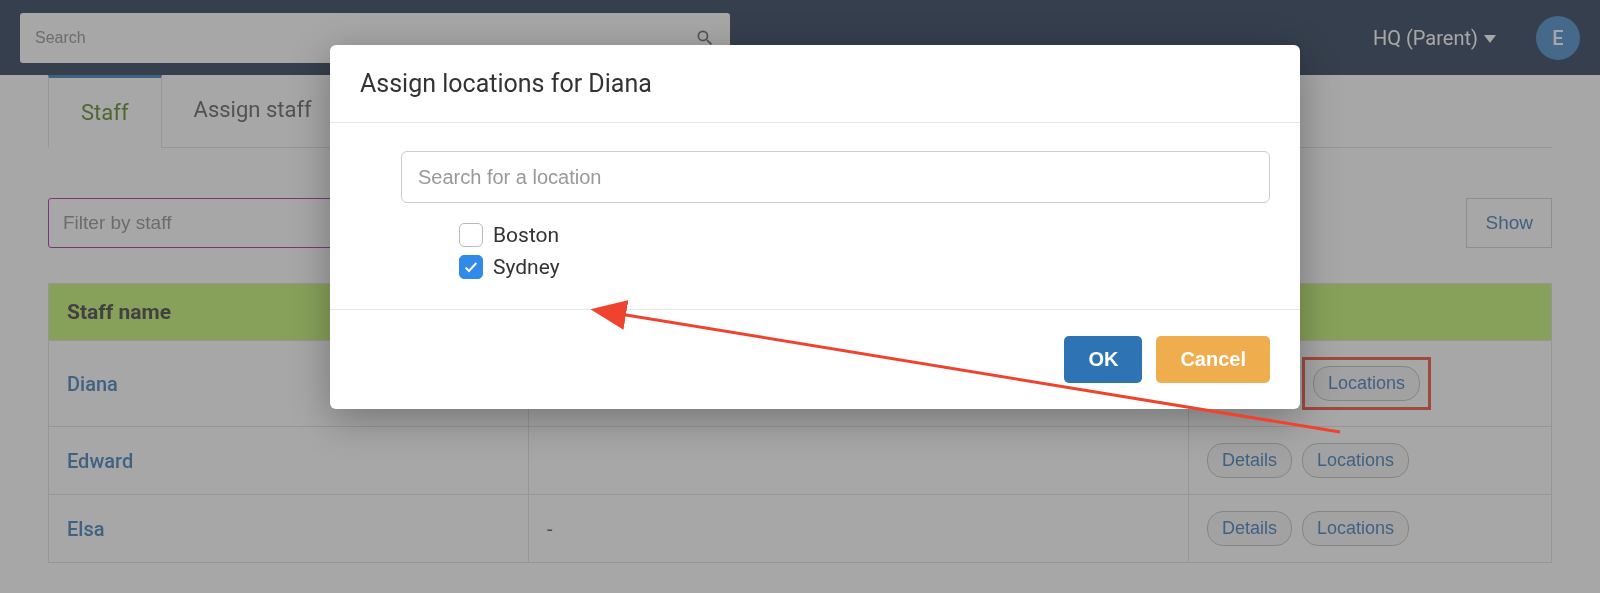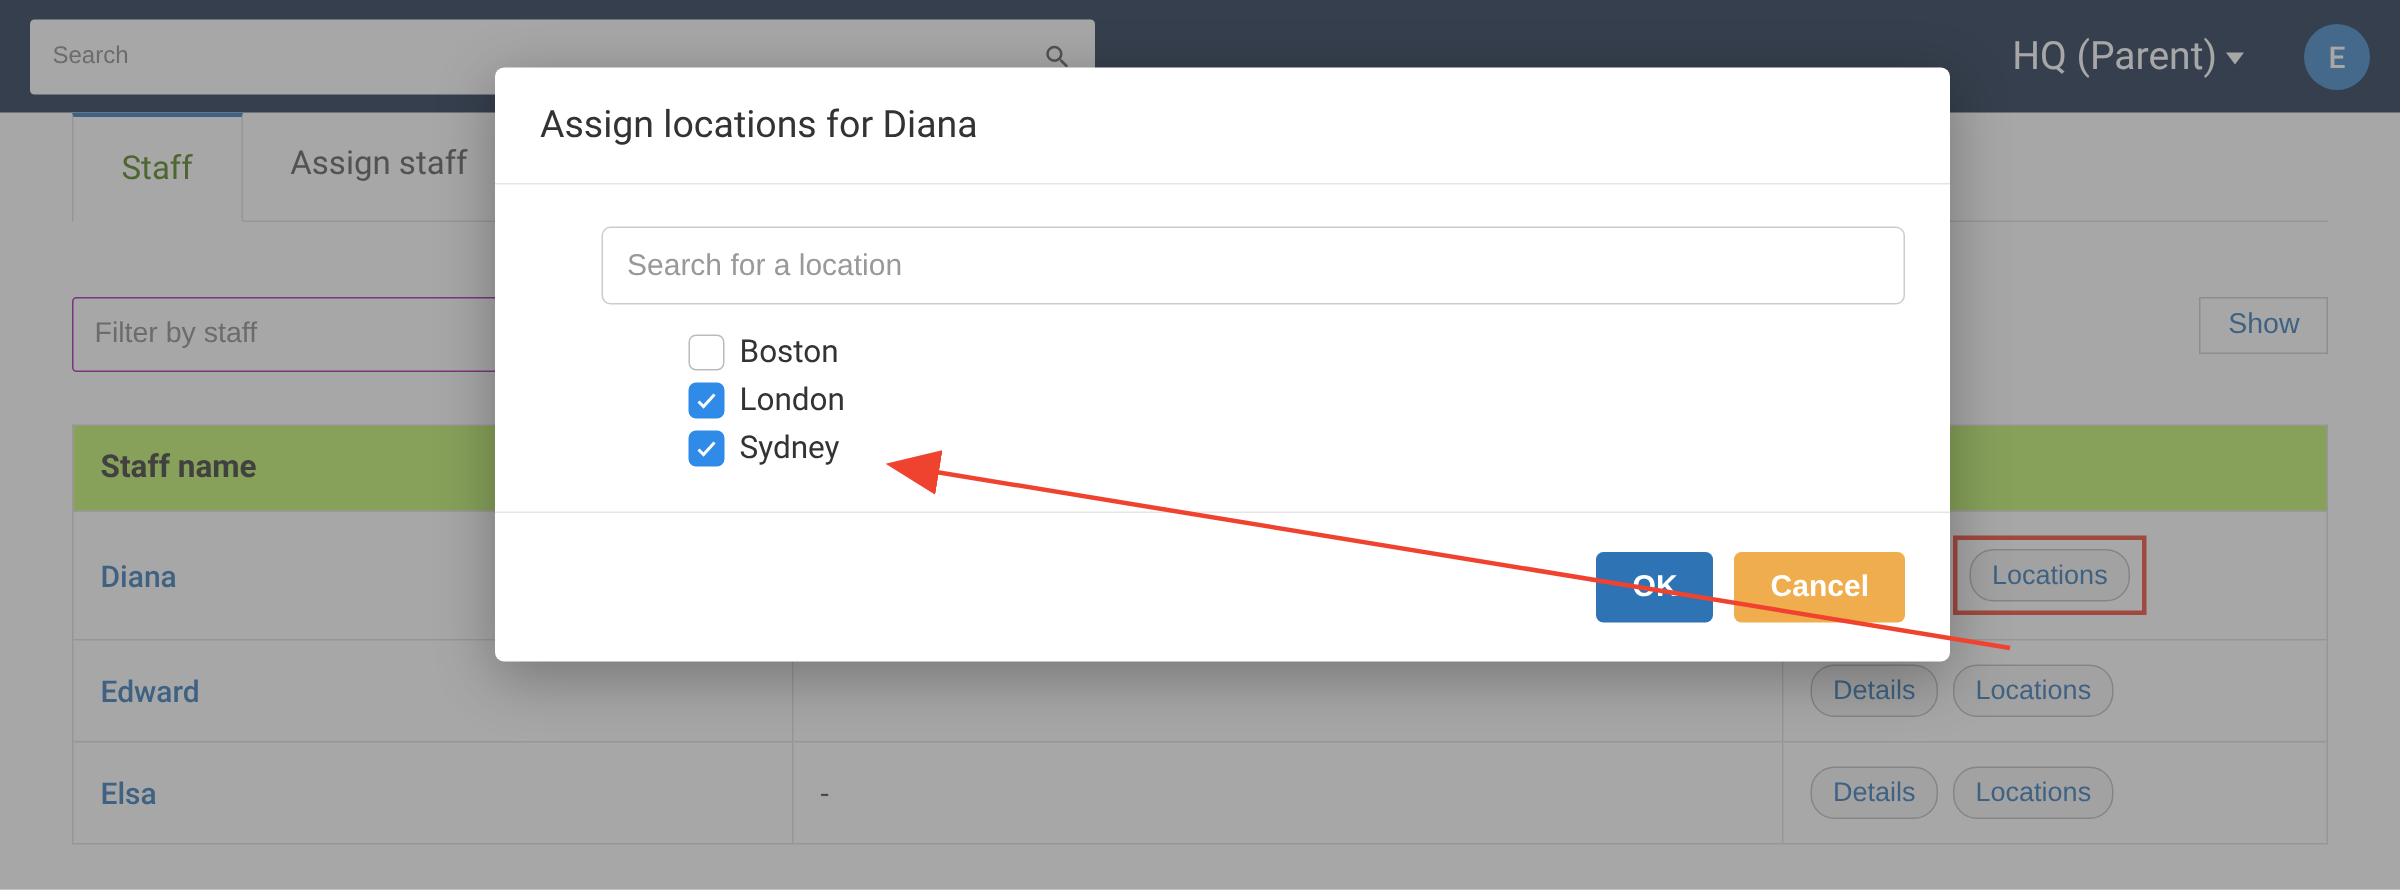--- a/index.html
+++ b/index.html
@@ -34,21 +34,21 @@
       border: none;
       outline: none;
       font-size: 16px;
       color: #555;
     }
     .search-input::placeholder { color: #888; }
     .search-icon { width: 20px; height: 20px; fill: #555; }
     .nav-spacer { flex: 1; }
     .org-selector {
       color: #fff;
-      font-size: 26px;
+      font-size: 20px;
       display: flex;
       align-items: center;
       gap: 6px;
       cursor: pointer;
       margin-right: 40px;
     }
     .caret-down {
       width: 0; height: 0;
       border-left: 6px solid transparent;
       border-right: 6px solid transparent;
@@ -104,21 +104,21 @@
       height: 50px;
       border: 1px solid #a21caf;
       border-radius: 3px;
       padding: 0 14px;
       font-size: 19px;
       color: #555;
     }
     .filter-input::placeholder { color: #888; }
     .toolbar-spacer { flex: 1; }
     .show-btn {
-      height: 38px;
+      height: 50px;
       padding: 0 18px;
       border: 1px solid #ccc;
       border-radius: 0;
       background: #fff;
       font-size: 19px;
       color: #2e74b5;
       cursor: pointer;
     }
 
     table.staff-table {
@@ -340,28 +340,20 @@
         <div class="loc-item">
           <span class="cbx"></span>
           <span>Boston</span>
         </div>
         <div class="loc-item">
           <span class="cbx checked">
             <svg viewBox="0 0 24 24">
               <polyline points="4 13 9 18 20 6"></polyline>
             </svg>
           </span>
-          <span>London</span>
-        </div>
-        <div class="loc-item">
-          <span class="cbx checked">
-            <svg viewBox="0 0 24 24">
-              <polyline points="4 13 9 18 20 6"></polyline>
-            </svg>
-          </span>
           <span>Sydney</span>
         </div>
       </div>
   </div>
   <div class="modal-footer">
     <button class="btn btn-ok">OK</button>
     <button class="btn btn-cancel">Cancel</button>
   </div>
 </div>
 

